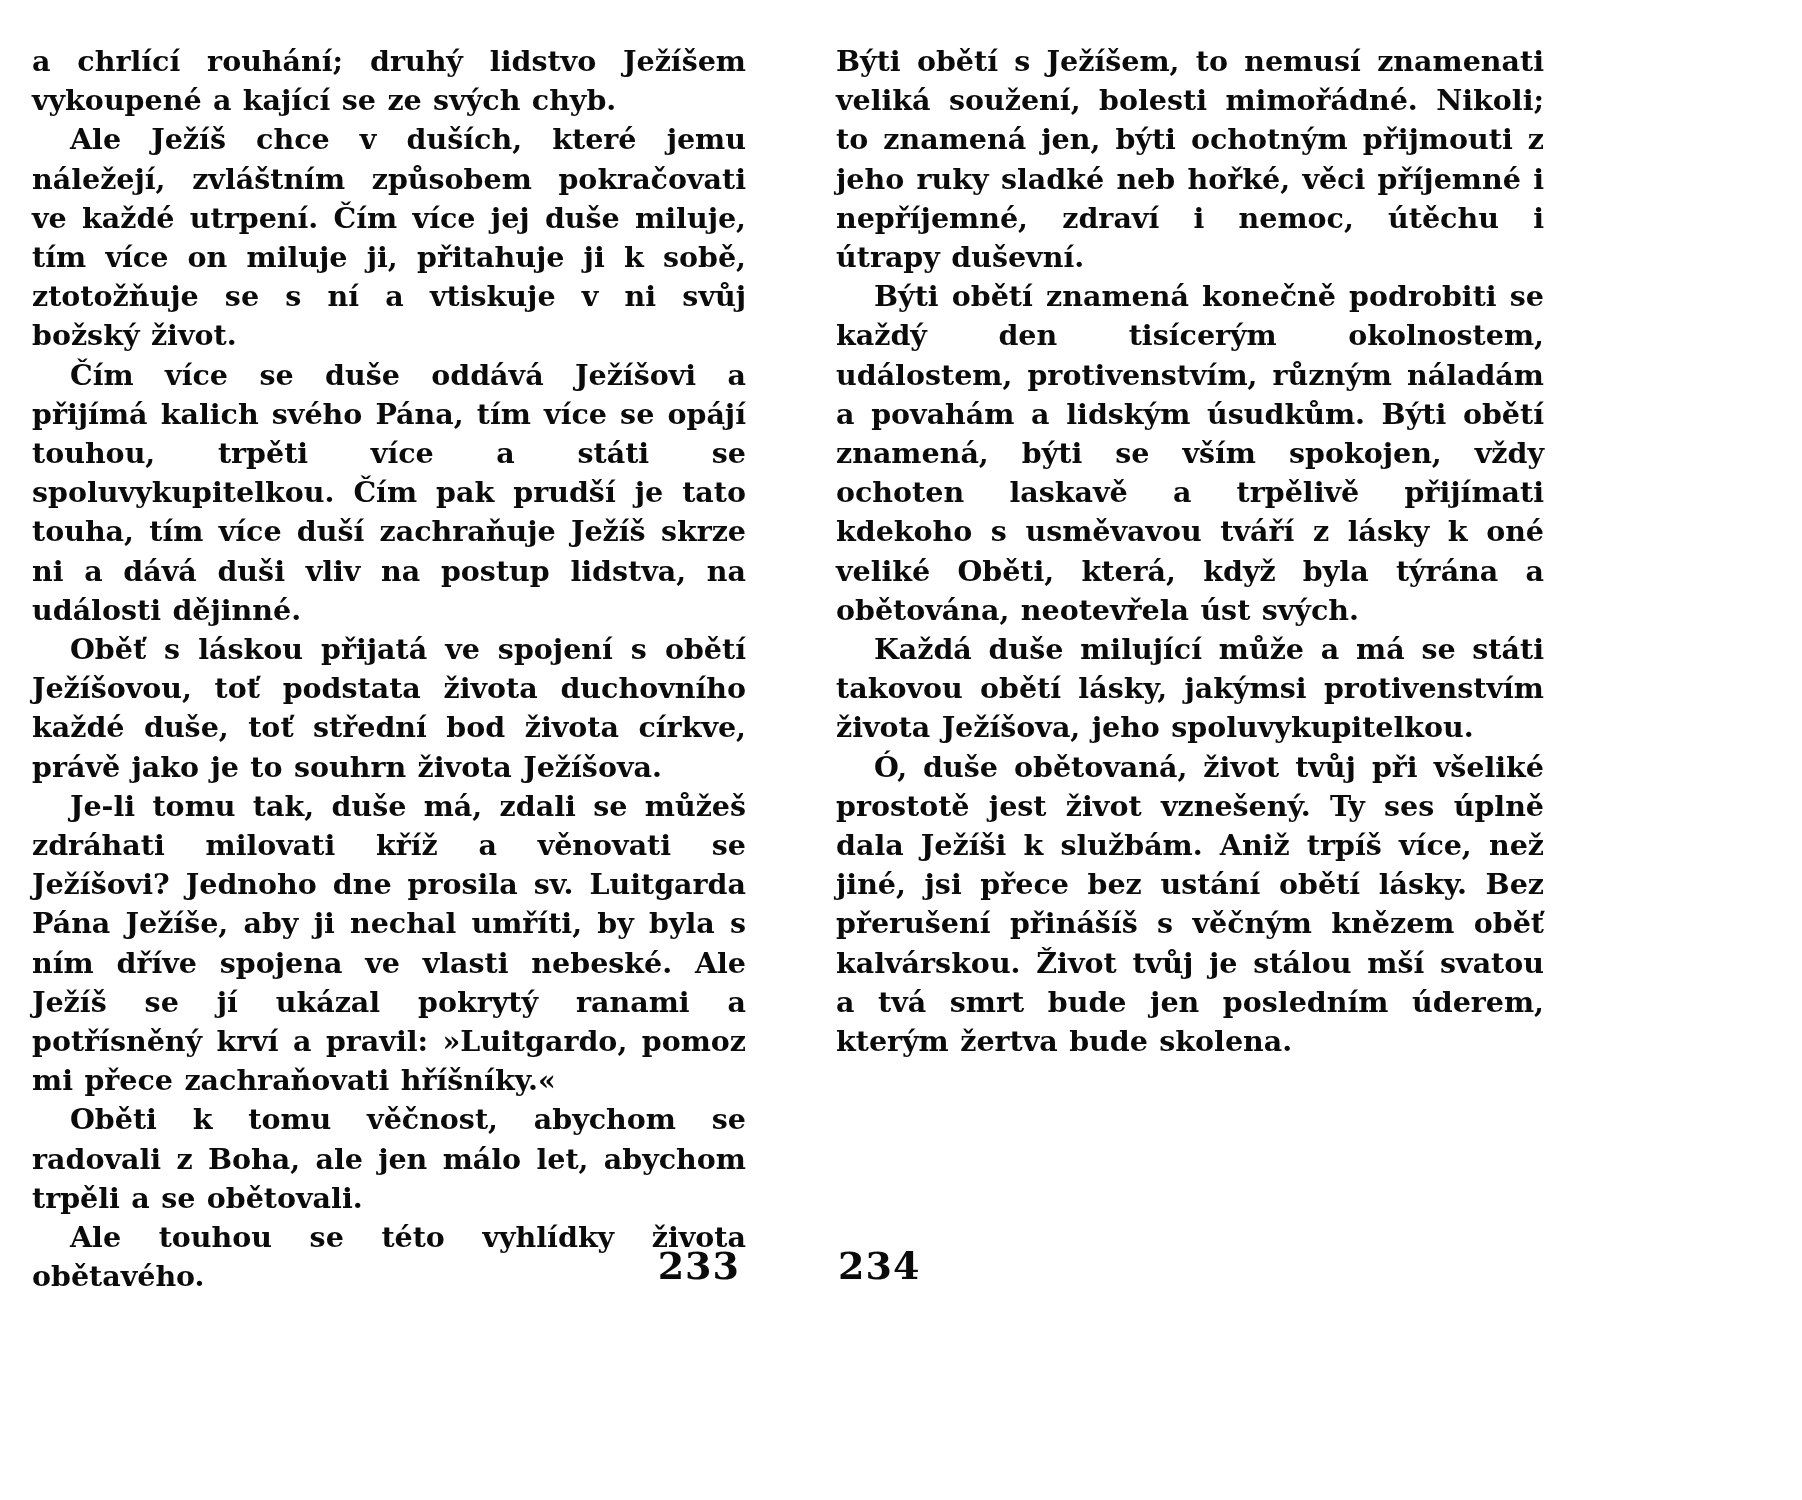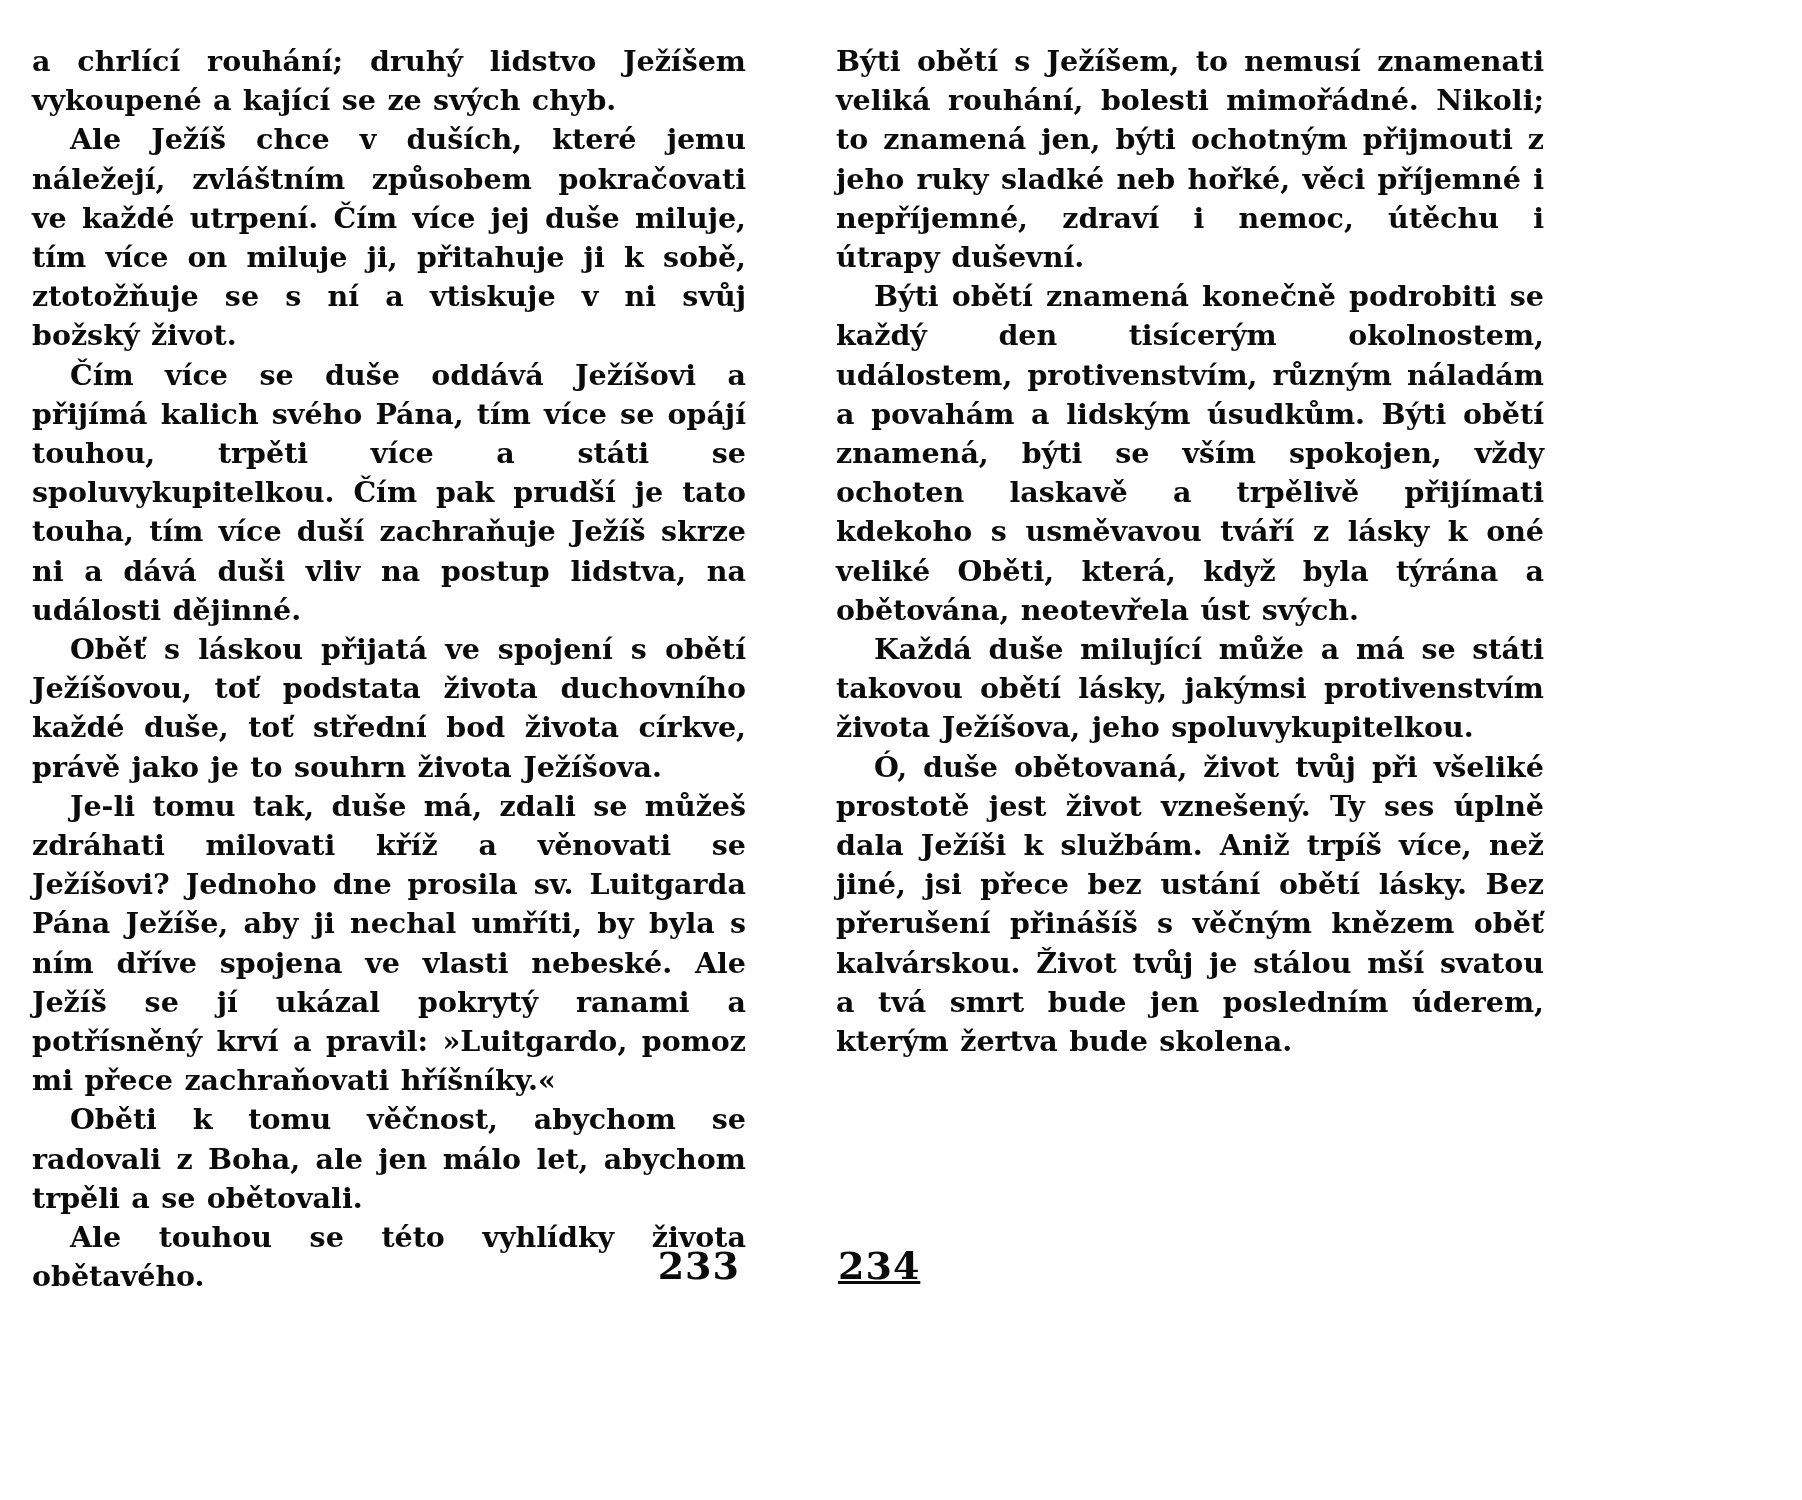--- a/index.html
+++ b/index.html
@@ -42,40 +42,39 @@
   }
   .pagenum-left {
     left: 28px;
     width: 714px;
     text-align: right;
     padding-right: 2px;
   }
   .pagenum-right {
     left: 838px;
     text-align: center;
-    text-decoration: underline;
   }
 </style>
 </head>
 <body>
 
 <div class="spread">
 
   <div class="col col-left">
     <p>a chrlící rouhání; druhý lidstvo Ježíšem vykoupené a kající se ze svých chyb.</p>
     <p class="indent">Ale Ježíš chce v duších, které jemu náležejí, zvláštním způsobem pokračovati ve každé utrpení. Čím více jej duše miluje, tím více on miluje ji, přitahuje ji k sobě, ztotožňuje se s ní a vtiskuje v ni svůj božský život.</p>
     <p class="indent">Čím více se duše oddává Ježíšovi a přijímá kalich svého Pána, tím více se opájí touhou, trpěti více a státi se spoluvykupitelkou. Čím pak prudší je tato touha, tím více duší zachraňuje Ježíš skrze ni a dává duši vliv na postup lidstva, na události dějinné.</p>
     <p class="indent">Oběť s láskou přijatá ve spojení s obětí Ježíšovou, toť podstata života duchovního každé duše, toť střední bod života církve, právě jako je to souhrn života Ježíšova.</p>
     <p class="indent">Je-li tomu tak, duše má, zdali se můžeš zdráhati milovati kříž a věnovati se Ježíšovi? Jednoho dne prosila sv. Luitgarda Pána Ježíše, aby ji nechal umříti, by byla s ním dříve spojena ve vlasti nebeské. Ale Ježíš se jí ukázal pokrytý ranami a potřísněný krví a pravil: »Luitgardo, pomoz mi přece zachraňovati hříšníky.«</p>
     <p class="indent">Oběti k tomu věčnost, abychom se radovali z Boha, ale jen málo let, abychom trpěli a se obětovali.</p>
     <p class="indent">Ale touhou se této vyhlídky života obětavého.</p>
   </div>
 
   <div class="col col-right">
-    <p>Býti obětí s Ježíšem, to nemusí znamenati veliká rouhání, bolesti mimořádné. Nikoli; to znamená jen, býti ochotným přijmouti z jeho ruky sladké neb hořké, věci příjemné i nepříjemné, zdraví i nemoc, útěchu i útrapy duševní.</p>
+    <p>Býti obětí s Ježíšem, to nemusí znamenati veliká soužení, bolesti mimořádné. Nikoli; to znamená jen, býti ochotným přijmouti z jeho ruky sladké neb hořké, věci příjemné i nepříjemné, zdraví i nemoc, útěchu i útrapy duševní.</p>
     <p class="indent">Býti obětí znamená konečně podrobiti se každý den tisícerým okolnostem, událostem, protivenstvím, různým náladám a povahám a lidským úsudkům. Býti obětí znamená, býti se vším spokojen, vždy ochoten laskavě a trpělivě přijímati kdekoho s usměvavou tváří z lásky k oné veliké Oběti, která, když byla týrána a obětována, neotevřela úst svých.</p>
     <p class="indent">Každá duše milující může a má se státi takovou obětí lásky, jakýmsi protivenstvím života Ježíšova, jeho spoluvykupitelkou.</p>
     <p class="indent">Ó, duše obětovaná, život tvůj při všeliké prostotě jest život vznešený. Ty ses úplně dala Ježíši k službám. Aniž trpíš více, než jiné, jsi přece bez ustání obětí lásky. Bez přerušení přinášíš s věčným knězem oběť kalvárskou. Život tvůj je stálou mší svatou a tvá smrt bude jen posledním úderem, kterým žertva bude skolena.</p>
   </div>
 
   <div class="pagenum pagenum-left">233</div>
   <div class="pagenum pagenum-right">234</div>
 
 </div>
 

